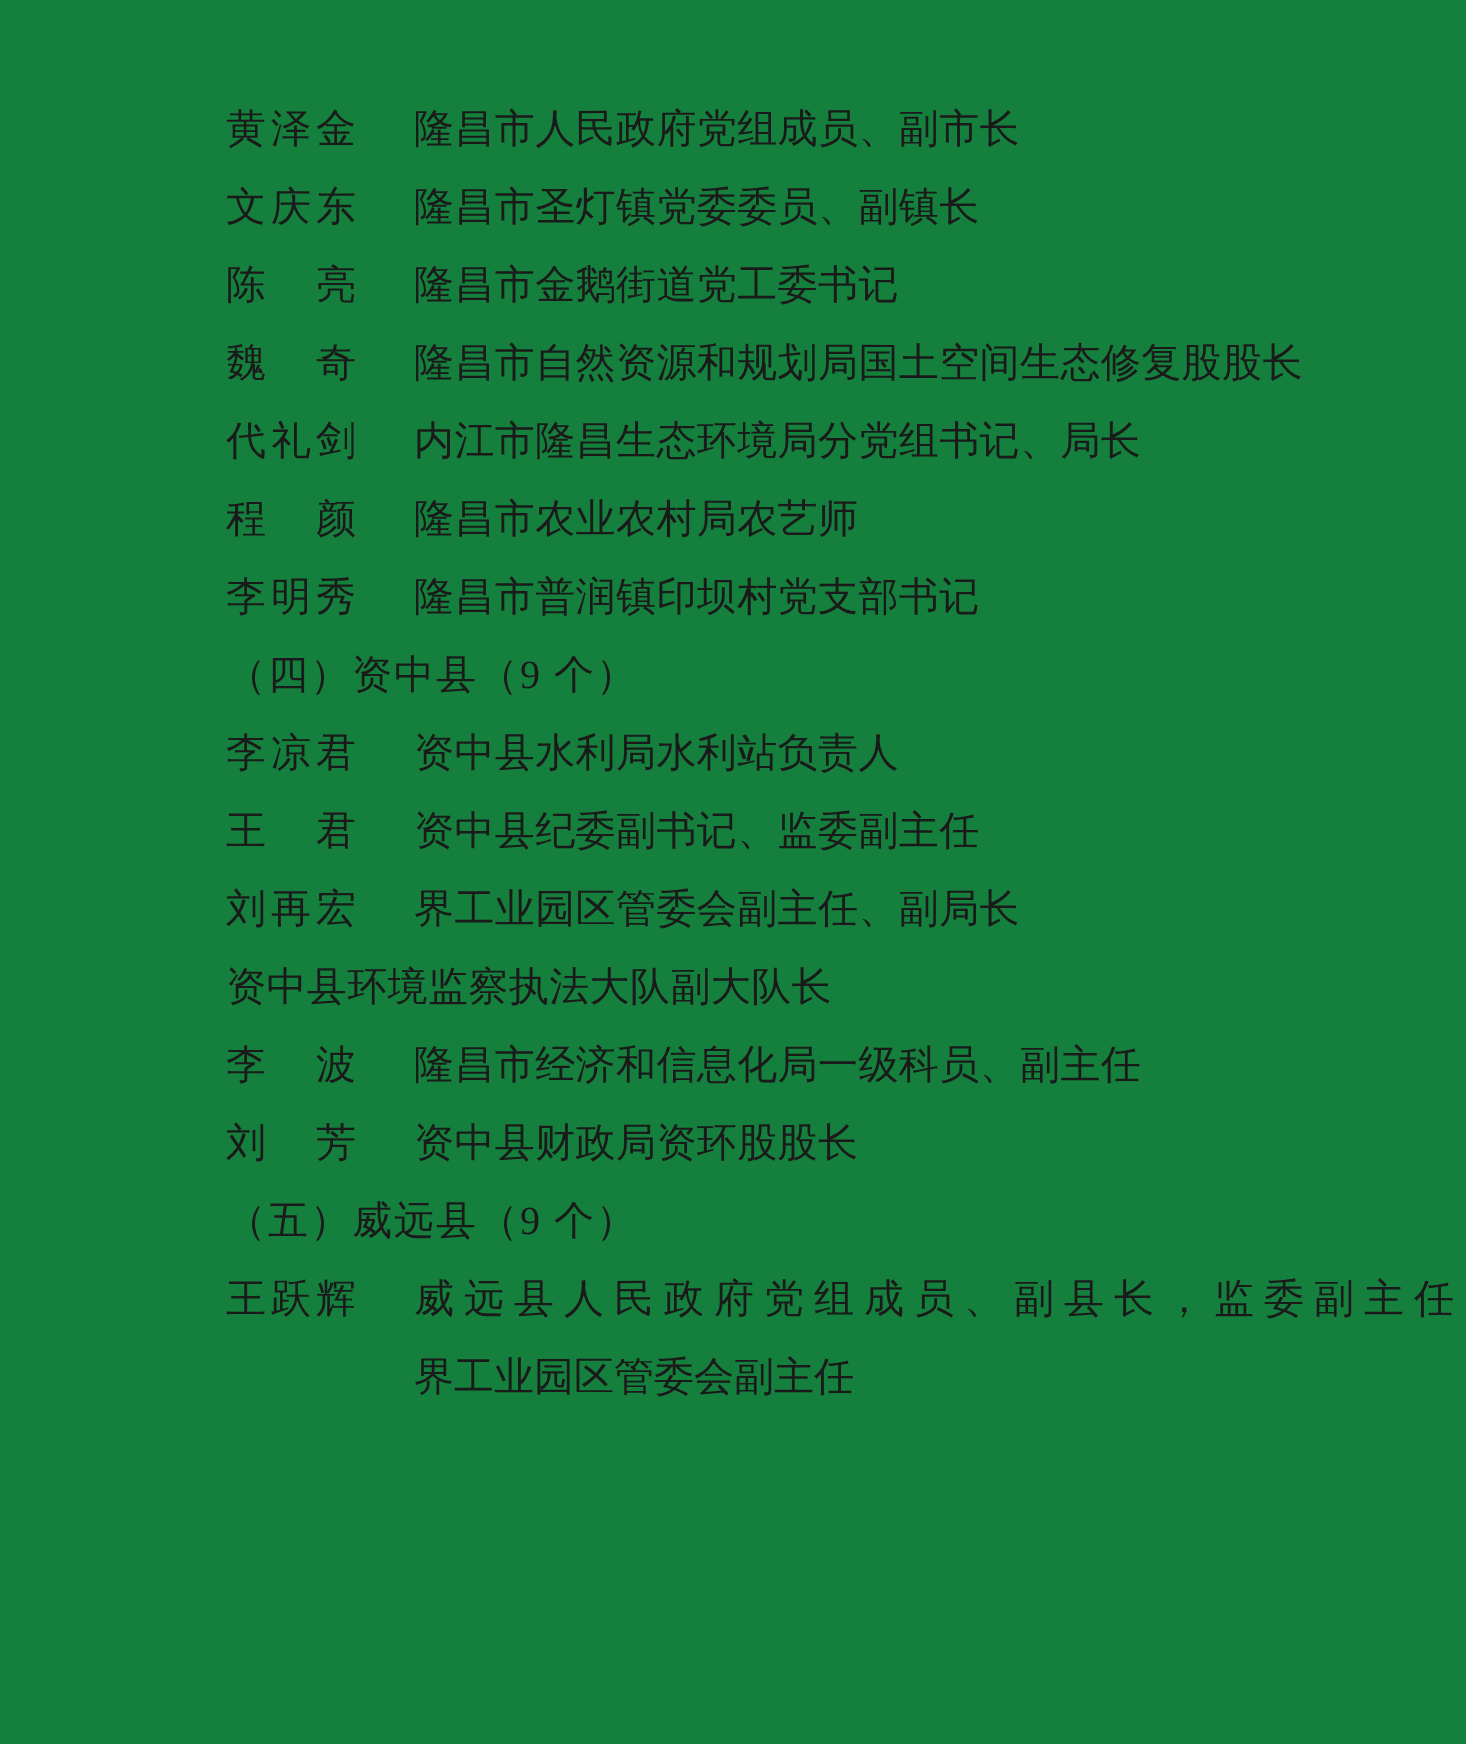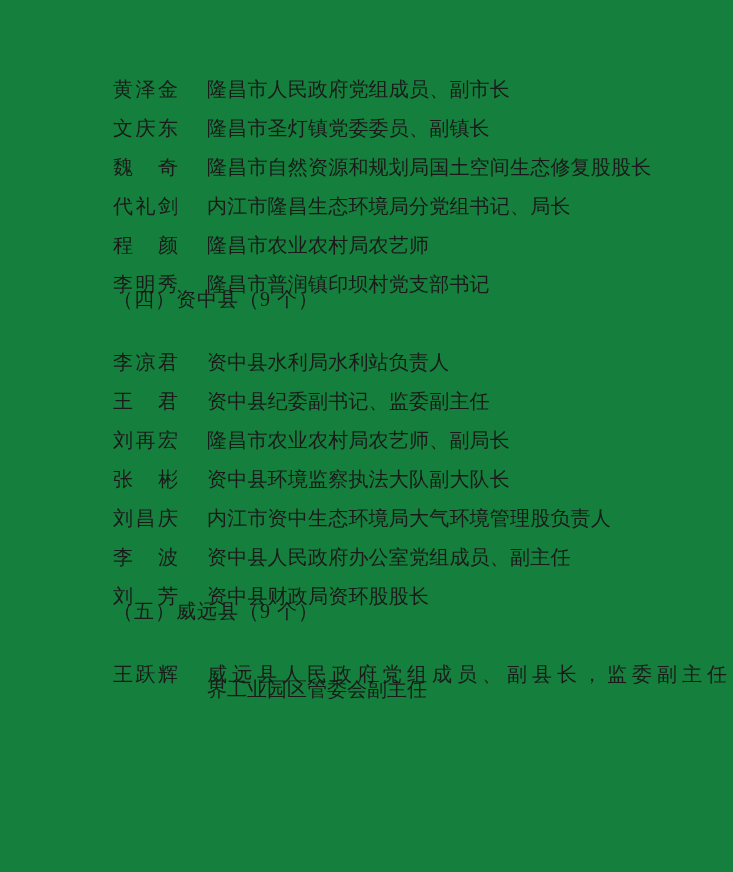--- a/index.html
+++ b/index.html
@@ -32,21 +32,20 @@
     align-items: baseline;
   }
   .name {
     display: inline-block;
     width: 94px;
     letter-spacing: 2.5px;
     flex: 0 0 94px;
   }
   .title {
     letter-spacing: 0.2px;
-    margin-top: 24px;
   }
   .row.heading {
     letter-spacing: 1px;
   }
   .row.continuation {
     padding-left: 94px;
   }
   .row.stretched .title {
     letter-spacing: 5px;
   }
@@ -56,20 +55,24 @@
 
 <div class="page">
   <div class="rows" id="rows-container">
       <div class="row entry">
         <span class="name">黄泽金</span>
         <span class="title">隆昌市人民政府党组成员、副市长</span>
       </div>
       <div class="row entry">
         <span class="name">文庆东</span>
         <span class="title">隆昌市圣灯镇党委委员、副镇长</span>
+      </div>
+      <div class="row entry">
+        <span class="name">陈　亮</span>
+        <span class="title">隆昌市金鹅街道党工委书记</span>
       </div>
       <div class="row entry">
         <span class="name">魏　奇</span>
         <span class="title">隆昌市自然资源和规划局国土空间生态修复股股长</span>
       </div>
       <div class="row entry">
         <span class="name">代礼剑</span>
         <span class="title">内江市隆昌生态环境局分党组书记、局长</span>
       </div>
       <div class="row entry">
@@ -84,33 +87,28 @@
       <div class="row entry">
         <span class="name">李凉君</span>
         <span class="title">资中县水利局水利站负责人</span>
       </div>
       <div class="row entry">
         <span class="name">王　君</span>
         <span class="title">资中县纪委副书记、监委副主任</span>
       </div>
       <div class="row entry">
         <span class="name">刘再宏</span>
-        <span class="title">隆昌市农业农村局农艺师、副局长</span>
+        <span class="title">界工业园区管委会副主任、副局长</span>
       </div>
       <div class="row entry">
-        <span class="name">张　彬</span>
         <span class="title">资中县环境监察执法大队副大队长</span>
       </div>
       <div class="row entry">
-        <span class="name">刘昌庆</span>
-        <span class="title">内江市资中生态环境局大气环境管理股负责人</span>
-      </div>
-      <div class="row entry">
         <span class="name">李　波</span>
-        <span class="title">资中县人民政府办公室党组成员、副主任</span>
+        <span class="title">隆昌市经济和信息化局一级科员、副主任</span>
       </div>
       <div class="row entry">
         <span class="name">刘　芳</span>
         <span class="title">资中县财政局资环股股长</span>
       </div>
       <div class="row heading">（五）威远县（9 个）</div>
       <div class="row entry stretched">
         <span class="name">王跃辉</span>
         <span class="title">威远县人民政府党组成员、副县长，监委副主任</span>
       </div>

